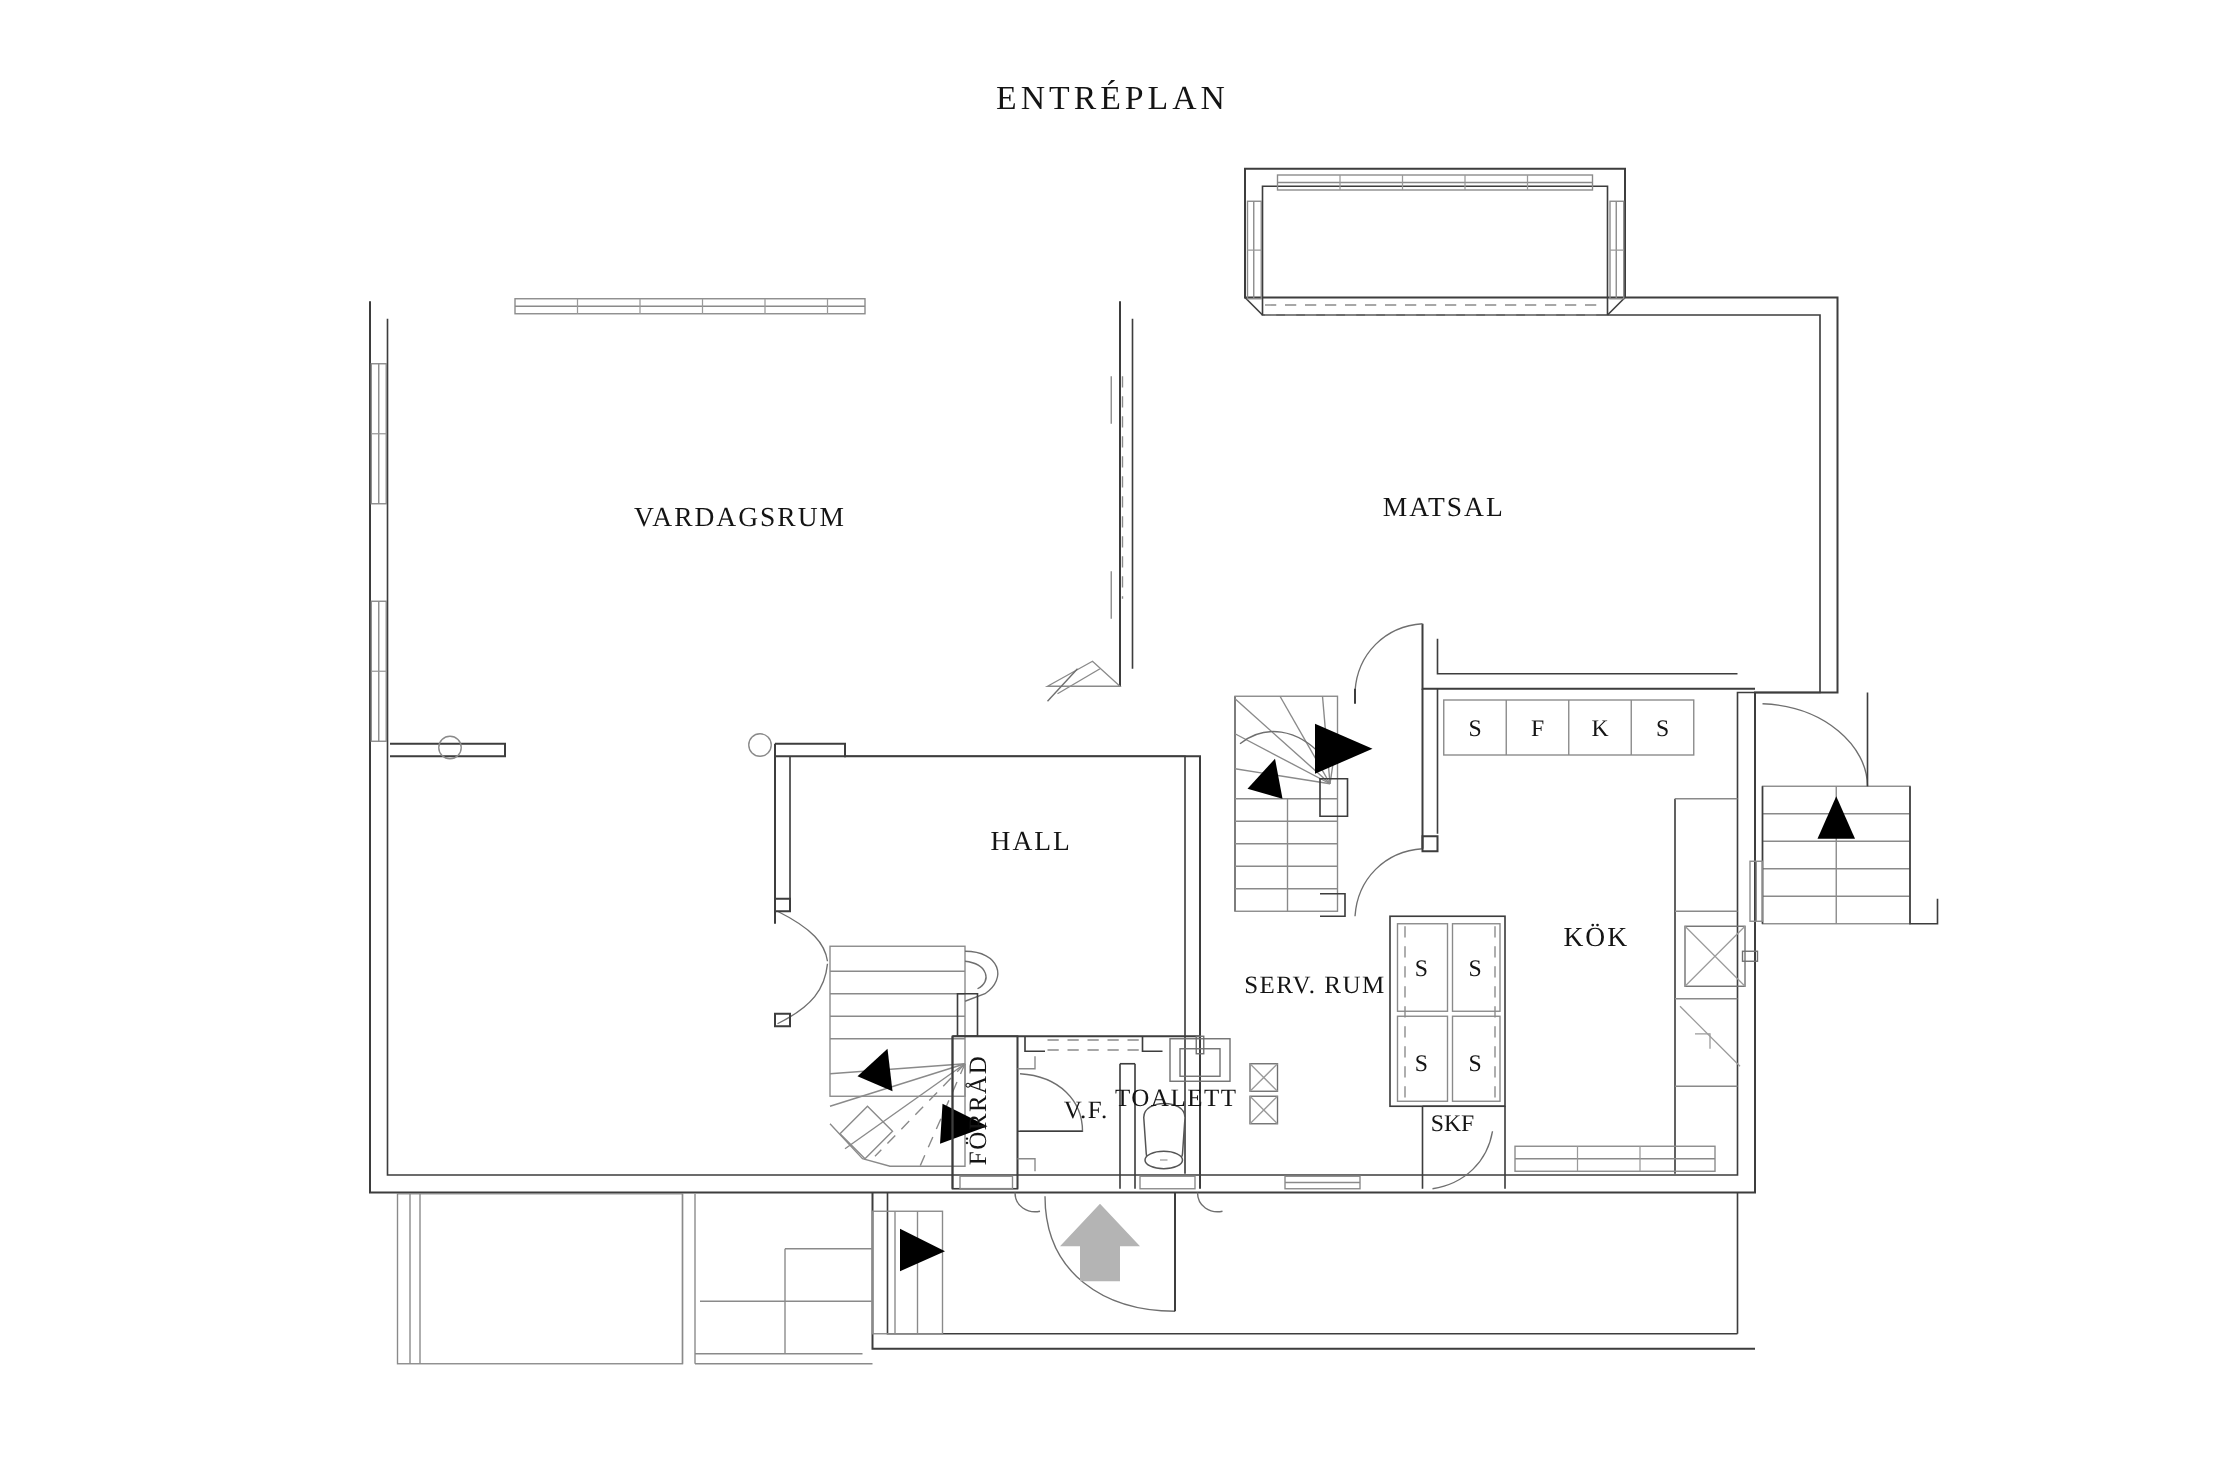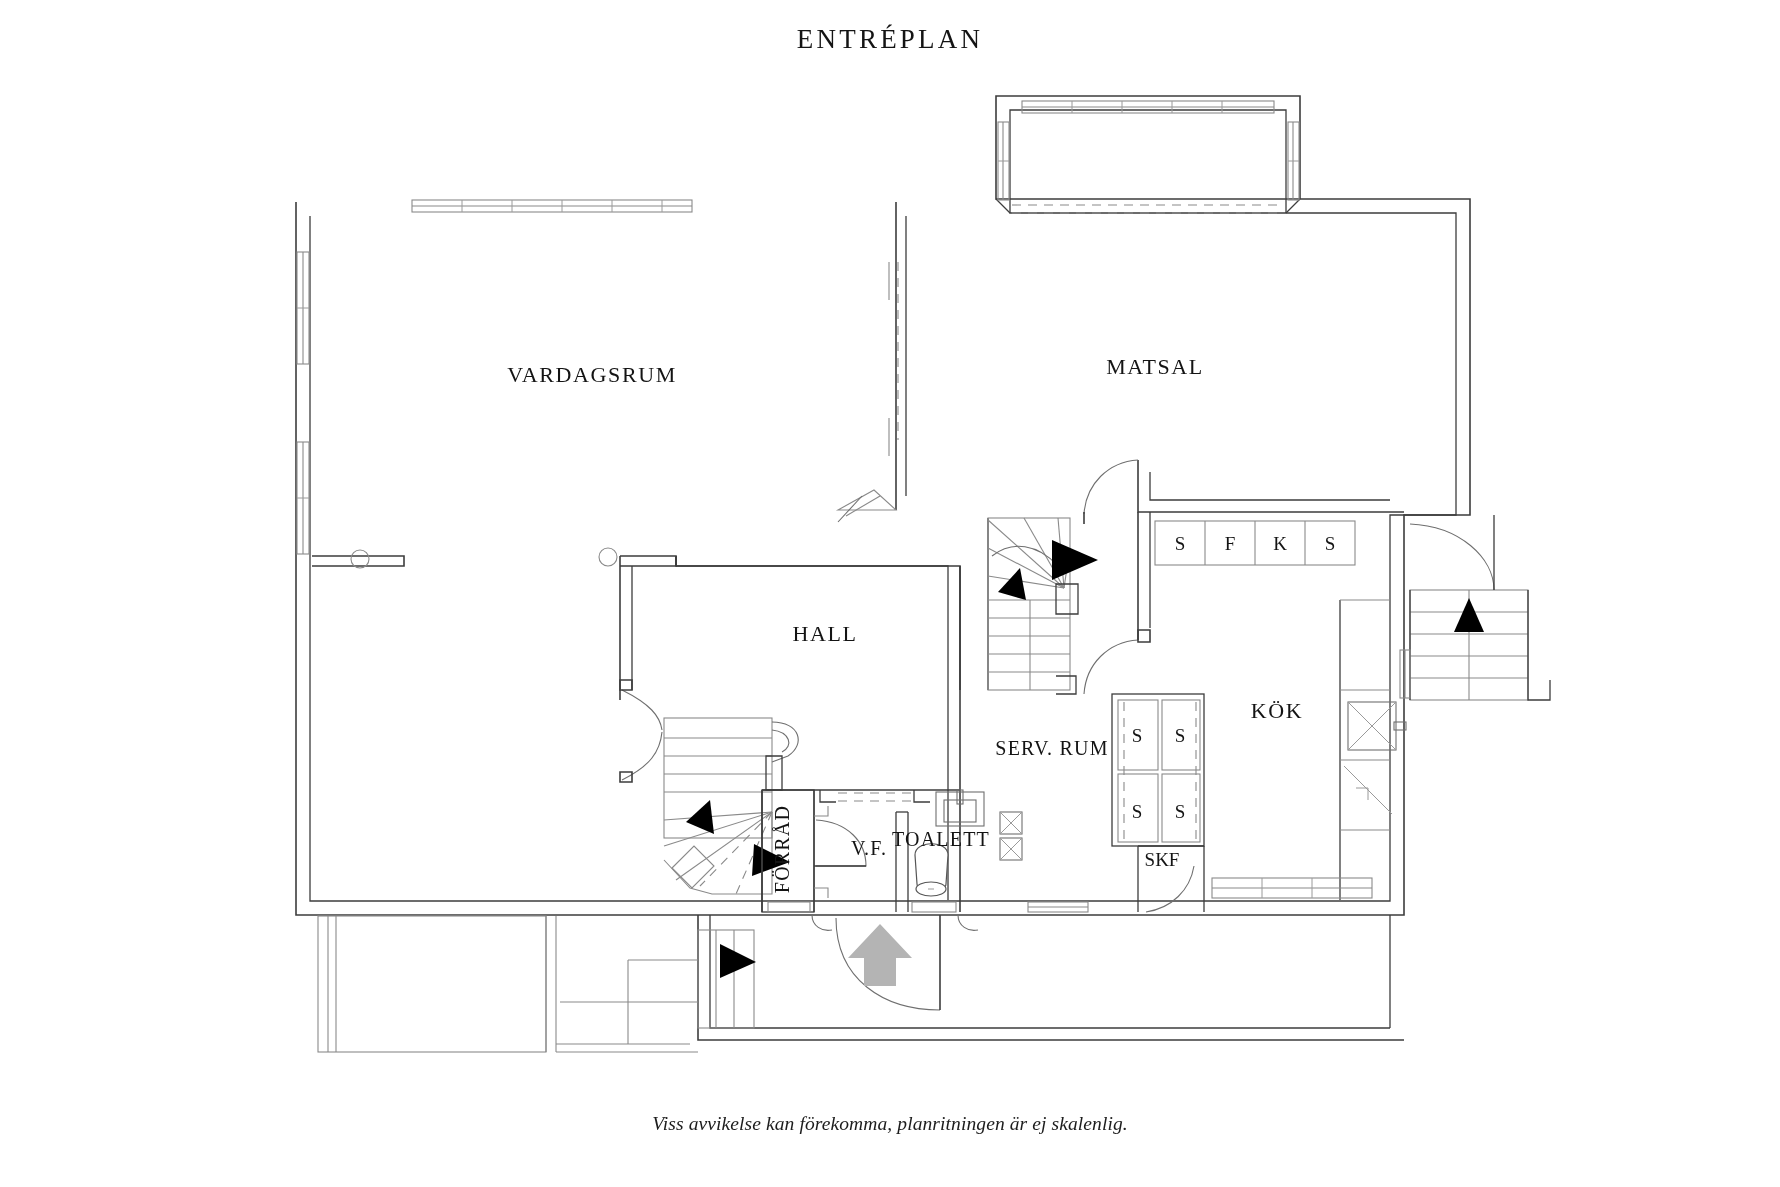--- a/index.html
+++ b/index.html
@@ -11,20 +11,21 @@
     width: 1780px;
     height: 1187px;
     font-family: "Liberation Serif", "DejaVu Serif", serif;
     color: #1a1a1a;
     position: relative;
     overflow: hidden;
   }
   #plan-root {
     position: absolute;
     inset: 0;
+    margin-top: 39px;
   }
   .title {
     position: absolute;
     top: 24px;
     left: 0;
     width: 1780px;
     text-align: center;
     font-size: 27px;
     letter-spacing: 3.2px;
     color: #141414;
@@ -477,14 +478,13 @@
     <text class="room-label" x="592" y="382" text-anchor="middle">VARDAGSRUM</text>
     <text class="room-label" x="1155" y="374" text-anchor="middle">MATSAL</text>
     <text class="room-label" x="825" y="641" text-anchor="middle">HALL</text>
     <text class="room-label" x="1277" y="718" text-anchor="middle">KÖK</text>
     <text class="room-label small" x="1052" y="755" text-anchor="middle">SERV. RUM</text>
     <text class="room-label small" x="869" y="855" text-anchor="middle">V.F.</text>
     <text class="room-label small" x="941" y="846" text-anchor="middle">TOALETT</text>
     <text class="room-label small" x="789" y="849" text-anchor="middle" transform="rotate(-90 789 849)">FÖRRÅD</text>
   </svg>
 
-  <div class="footnote">Viss avvikelse kan förekomma, planritningen är ej skalenlig.</div>
 </div>
 
 </body></html>

